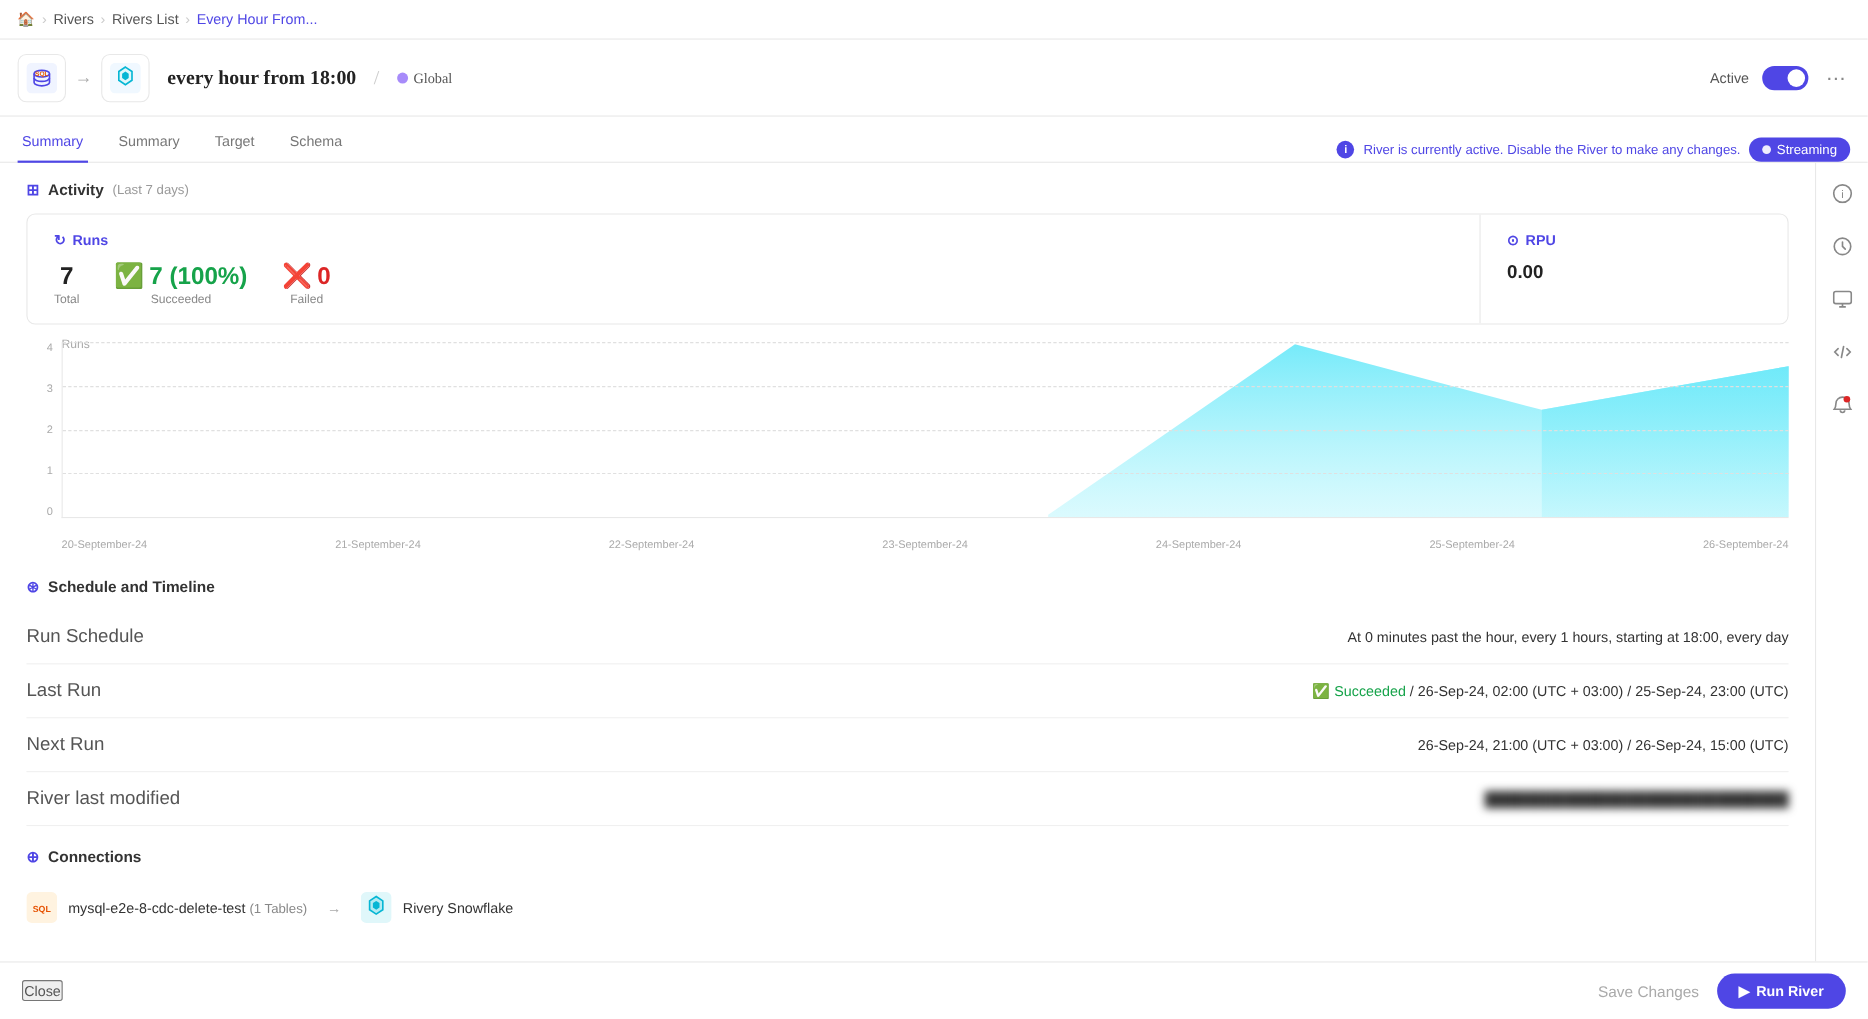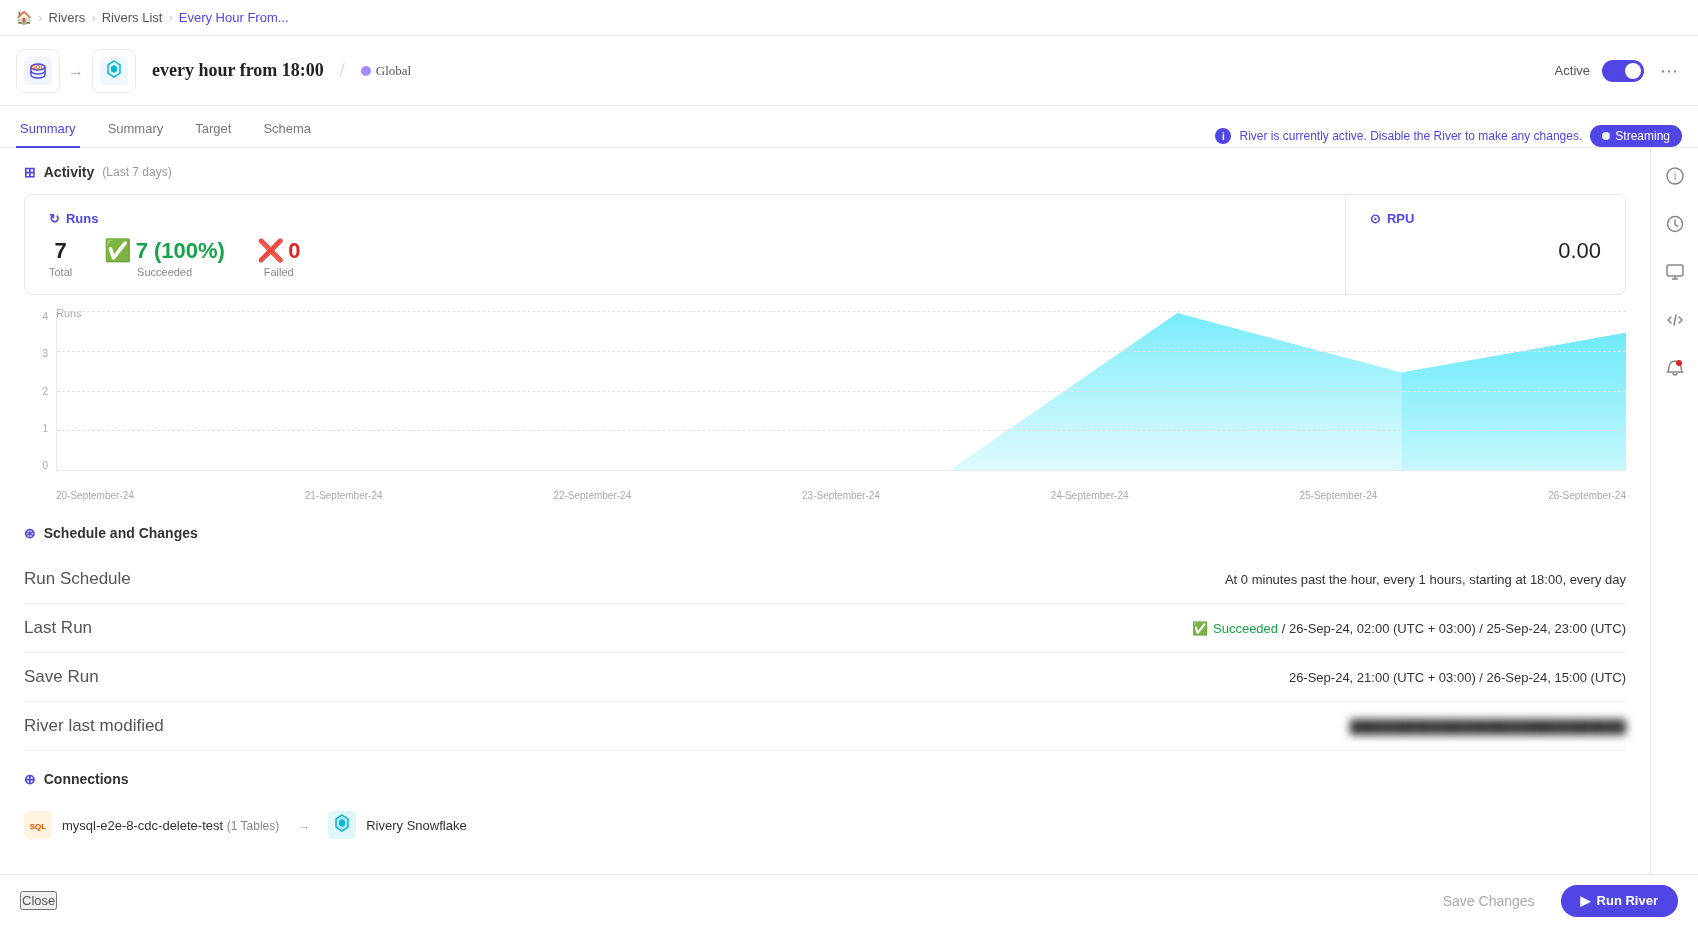--- a/index.html
+++ b/index.html
@@ -184,21 +184,21 @@
     }
     .stats-row {
       display: flex; gap: 32px;
     }
     .stat-item { text-align: center; }
     .stat-value { font-size: 22px; font-weight: 700; color: #222; }
     .stat-label { font-size: 11px; color: #888; margin-top: 2px; }
     .succeeded-text { color: #16a34a; display: flex; align-items: center; gap: 4px; }
     .failed-text { color: #dc2626; display: flex; align-items: center; gap: 4px; }
 
-    .rpu-value { font-size: 22px; font-weight: 400; color: #222; text-align: right; margin-top: 8px; }
+    .rpu-value { font-size: 17px; font-weight: 700; color: #222; text-align: left; margin-top: 8px; }
 
     
     .chart-container {
       position: relative;
       height: 190px;
       margin-bottom: 24px;
     }
     .chart-y-labels {
       position: absolute; left: 0; top: 0; bottom: 30px; width: 28px;
       display: flex; flex-direction: column; justify-content: space-between;
@@ -251,21 +251,21 @@
     .footer {
       display: flex; align-items: center; justify-content: space-between;
       padding: 0 20px;
       height: 52px;
       border-top: 1px solid #e8e8e8;
       background: #fff;
     }
     .close-btn {
       font-size: 13px; color: #555; cursor: pointer;
     }
-    .footer-right { display: flex; gap: 10px; }
+    .footer-right { display: flex; }
     .save-btn {
       background: transparent; border: none;
       font-size: 14px; color: #aaa; cursor: pointer; padding: 8px 16px;
     }
     .run-btn {
       background: #4f46e5; color: #fff;
       border: none; border-radius: 20px;
       padding: 8px 20px; font-size: 13px; font-weight: 600;
       cursor: pointer;
       display: flex; align-items: center; gap: 6px;
@@ -422,38 +422,38 @@
           <span class="chart-x-label">24-September-24</span>
           <span class="chart-x-label">25-September-24</span>
           <span class="chart-x-label">26-September-24</span>
         </div>
       </div>
     </div>
 
     <div class="schedule-section">
       <div class="section-title">
         <span style="color:#4f46e5;">⊛</span>
-        <span>Schedule and Changes</span>
+        <span>Schedule and Timeline</span>
       </div>
       <div class="info-row">
         <span class="info-label">Run Schedule</span>
         <span class="info-value">At 0 minutes past the hour, every 1 hours, starting at 18:00, every day</span>
       </div>
       <div class="info-row">
         <span class="info-label">Last Run</span>
         <span class="info-value">
           <span class="succeeded-text" style="display:inline-flex;align-items:center;gap:4px;">
             <span>✅</span>
             <span>Succeeded</span>
           </span>
           <span>/ 26-Sep-24, 02:00 (UTC + 03:00) / 25-Sep-24, 23:00 (UTC)</span>
         </span>
       </div>
       <div class="info-row">
-        <span class="info-label">Save Run</span>
+        <span class="info-label">Next Run</span>
         <span class="info-value">26-Sep-24, 21:00 (UTC + 03:00) / 26-Sep-24, 15:00 (UTC)</span>
       </div>
       <div class="info-row">
         <span class="info-label">River last modified</span>
         <span class="info-value blurred">██████████████████████████████</span>
       </div>
     </div>
 
     <div class="connections-section">
       <div class="section-title">

